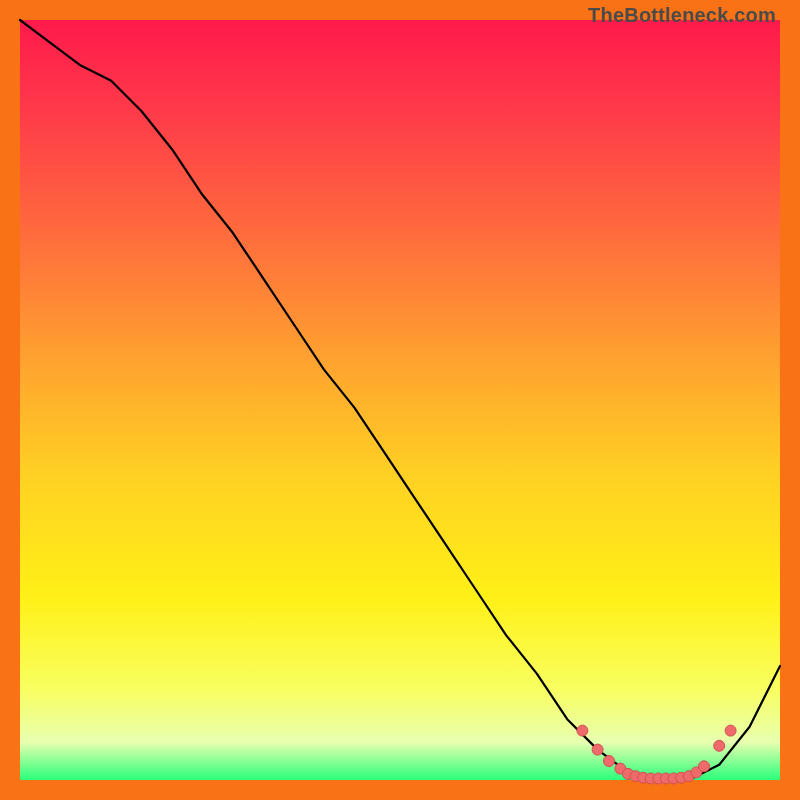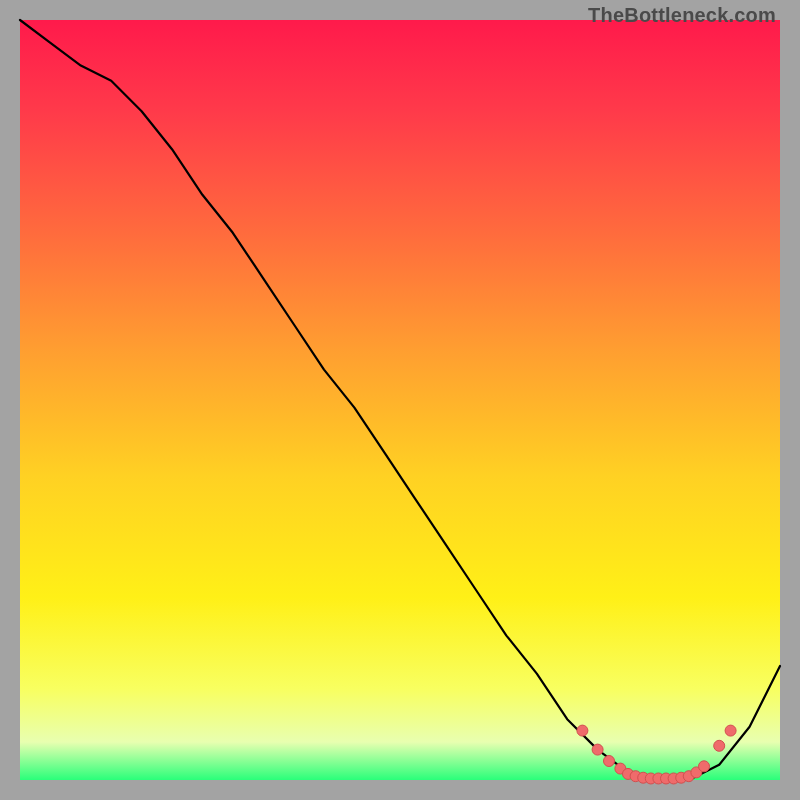--- a/index.html
+++ b/index.html
@@ -1,21 +1,21 @@
 <!DOCTYPE html>
 <html><head>
 <meta charset="utf-8">
 <style>
   * { margin: 0; padding: 0; box-sizing: border-box; }
   html, body { width: 800px; height: 800px; background: #000; overflow: hidden; }
   .stage {
     position: relative;
     width: 800px;
     height: 800px;
-    background: #a3a3a3;
+    background: #f97316;
   }
   .plot-area {
     position: absolute;
     left: 20px;
     top: 20px;
     width: 760px;
     height: 760px;
     background: linear-gradient(to bottom,
       #ff1a4b 0%,
       #ff3a4a 12%,

